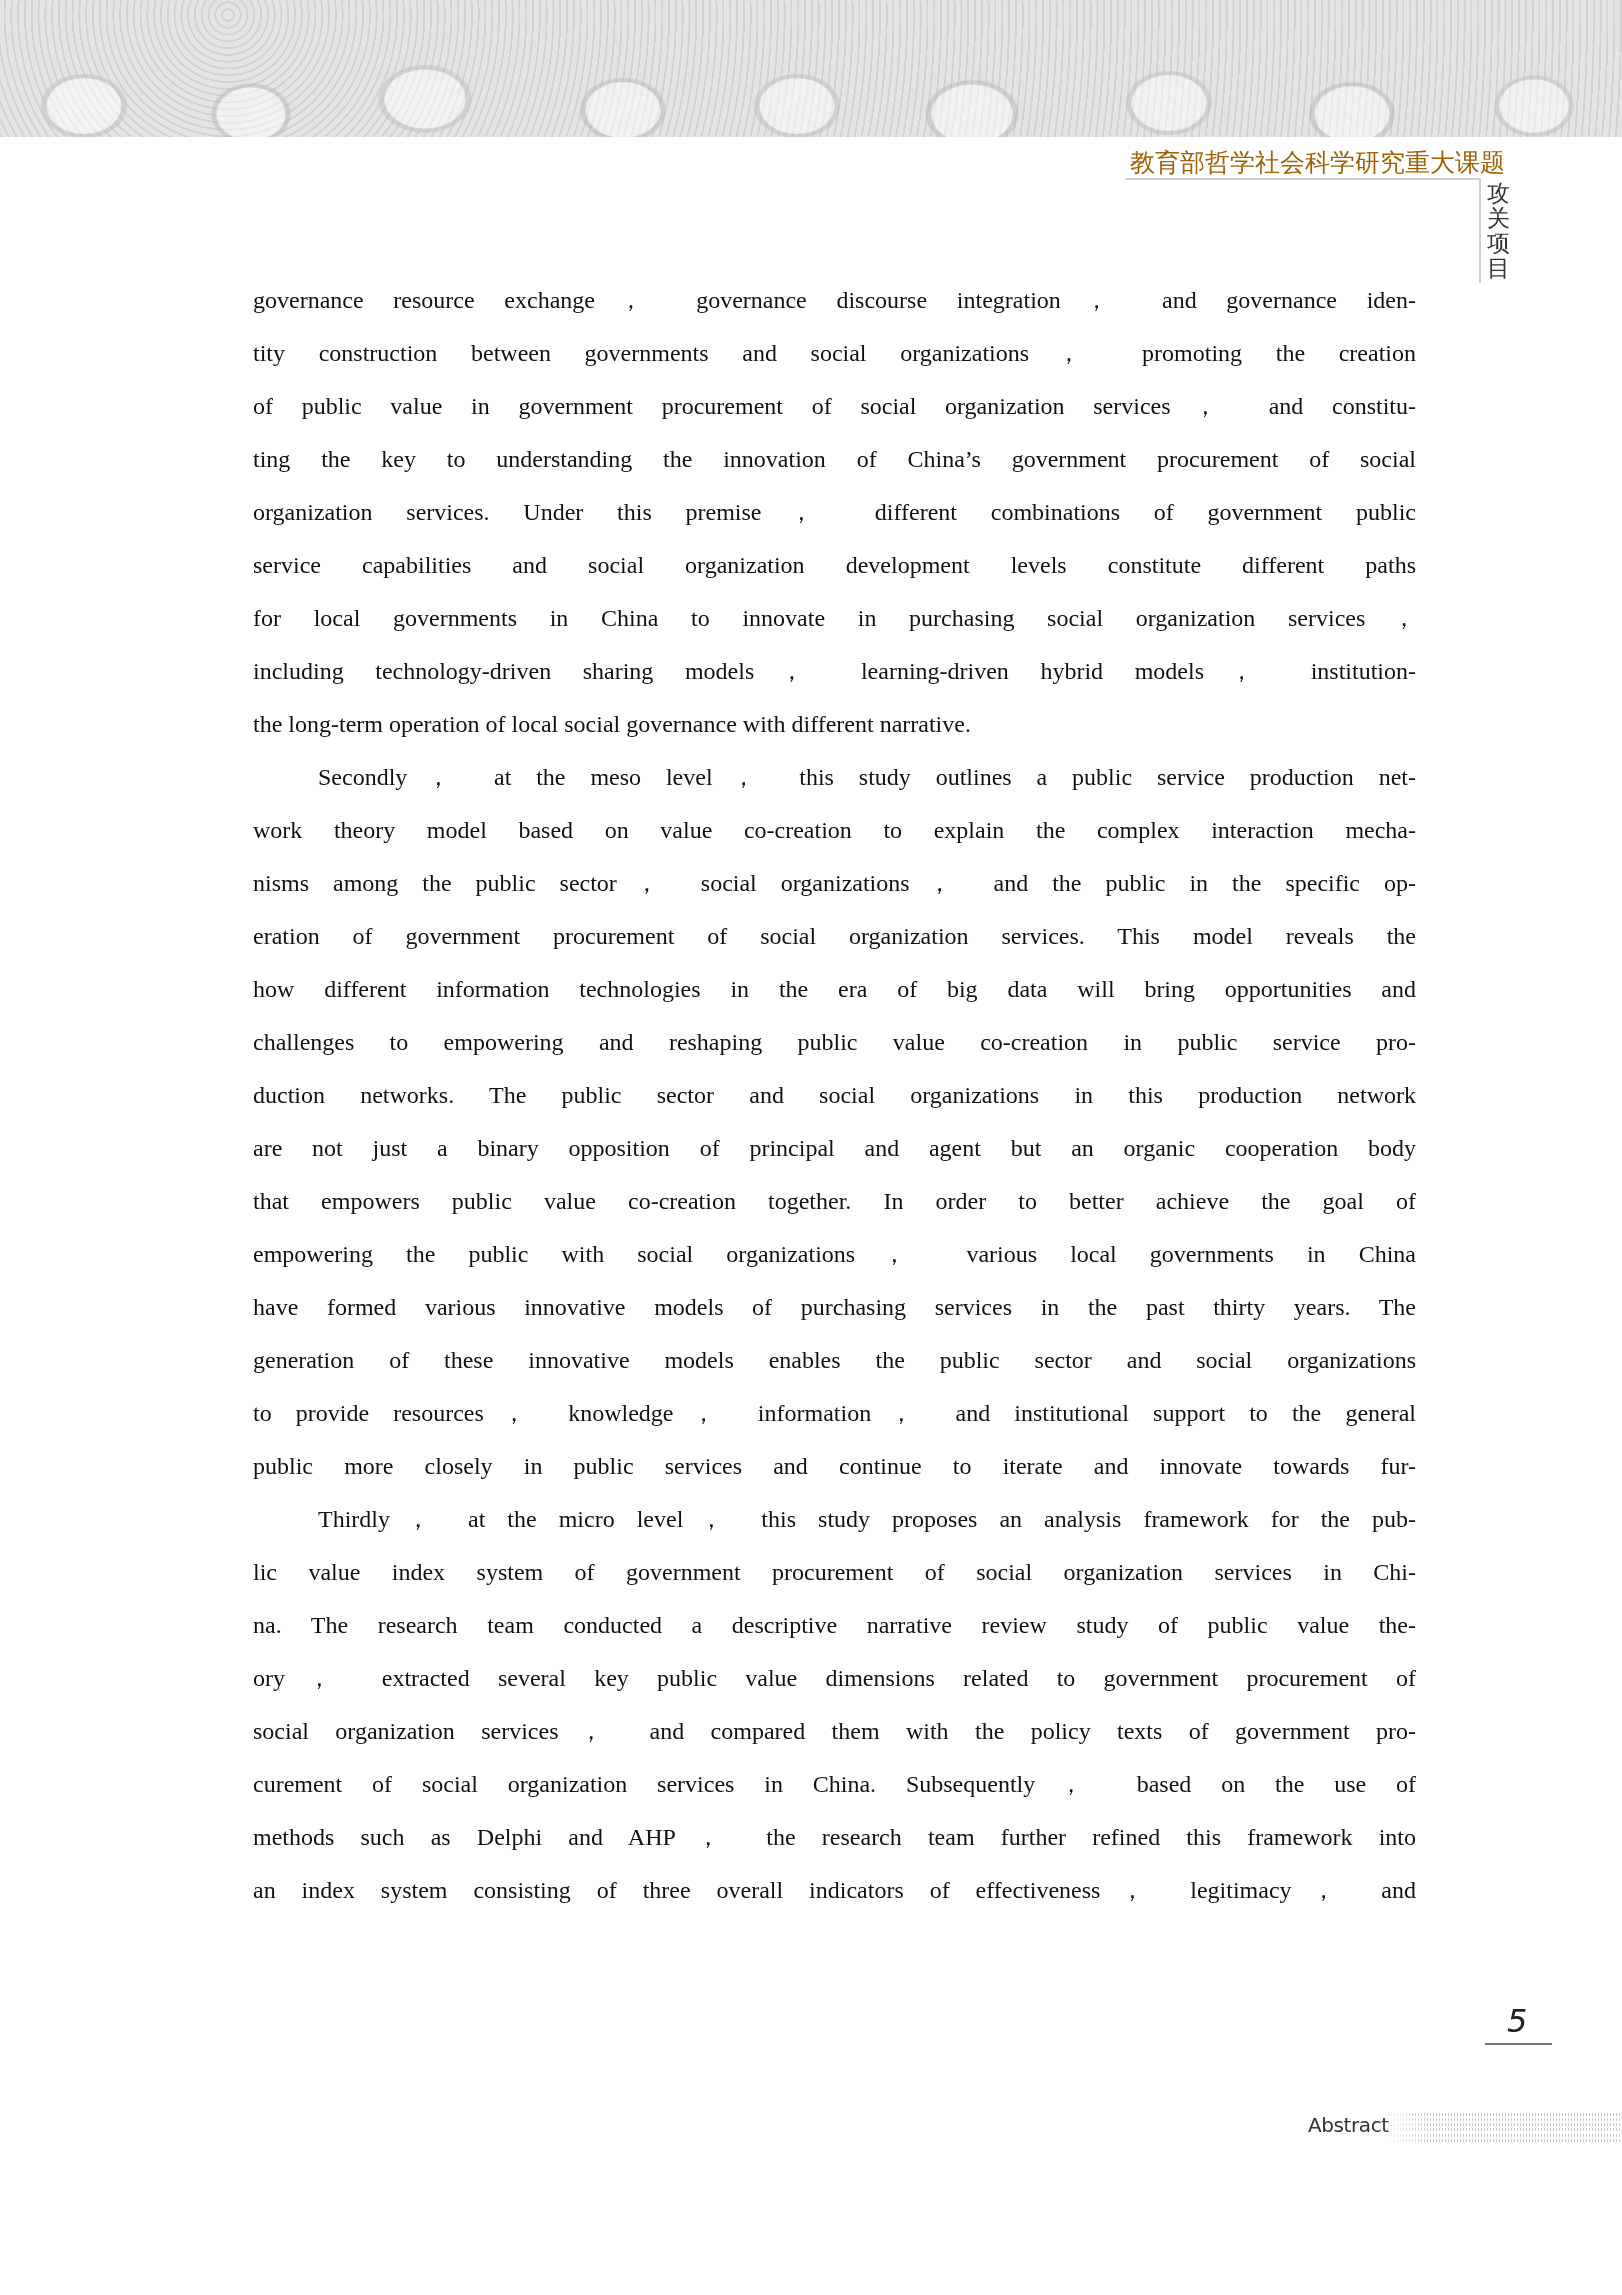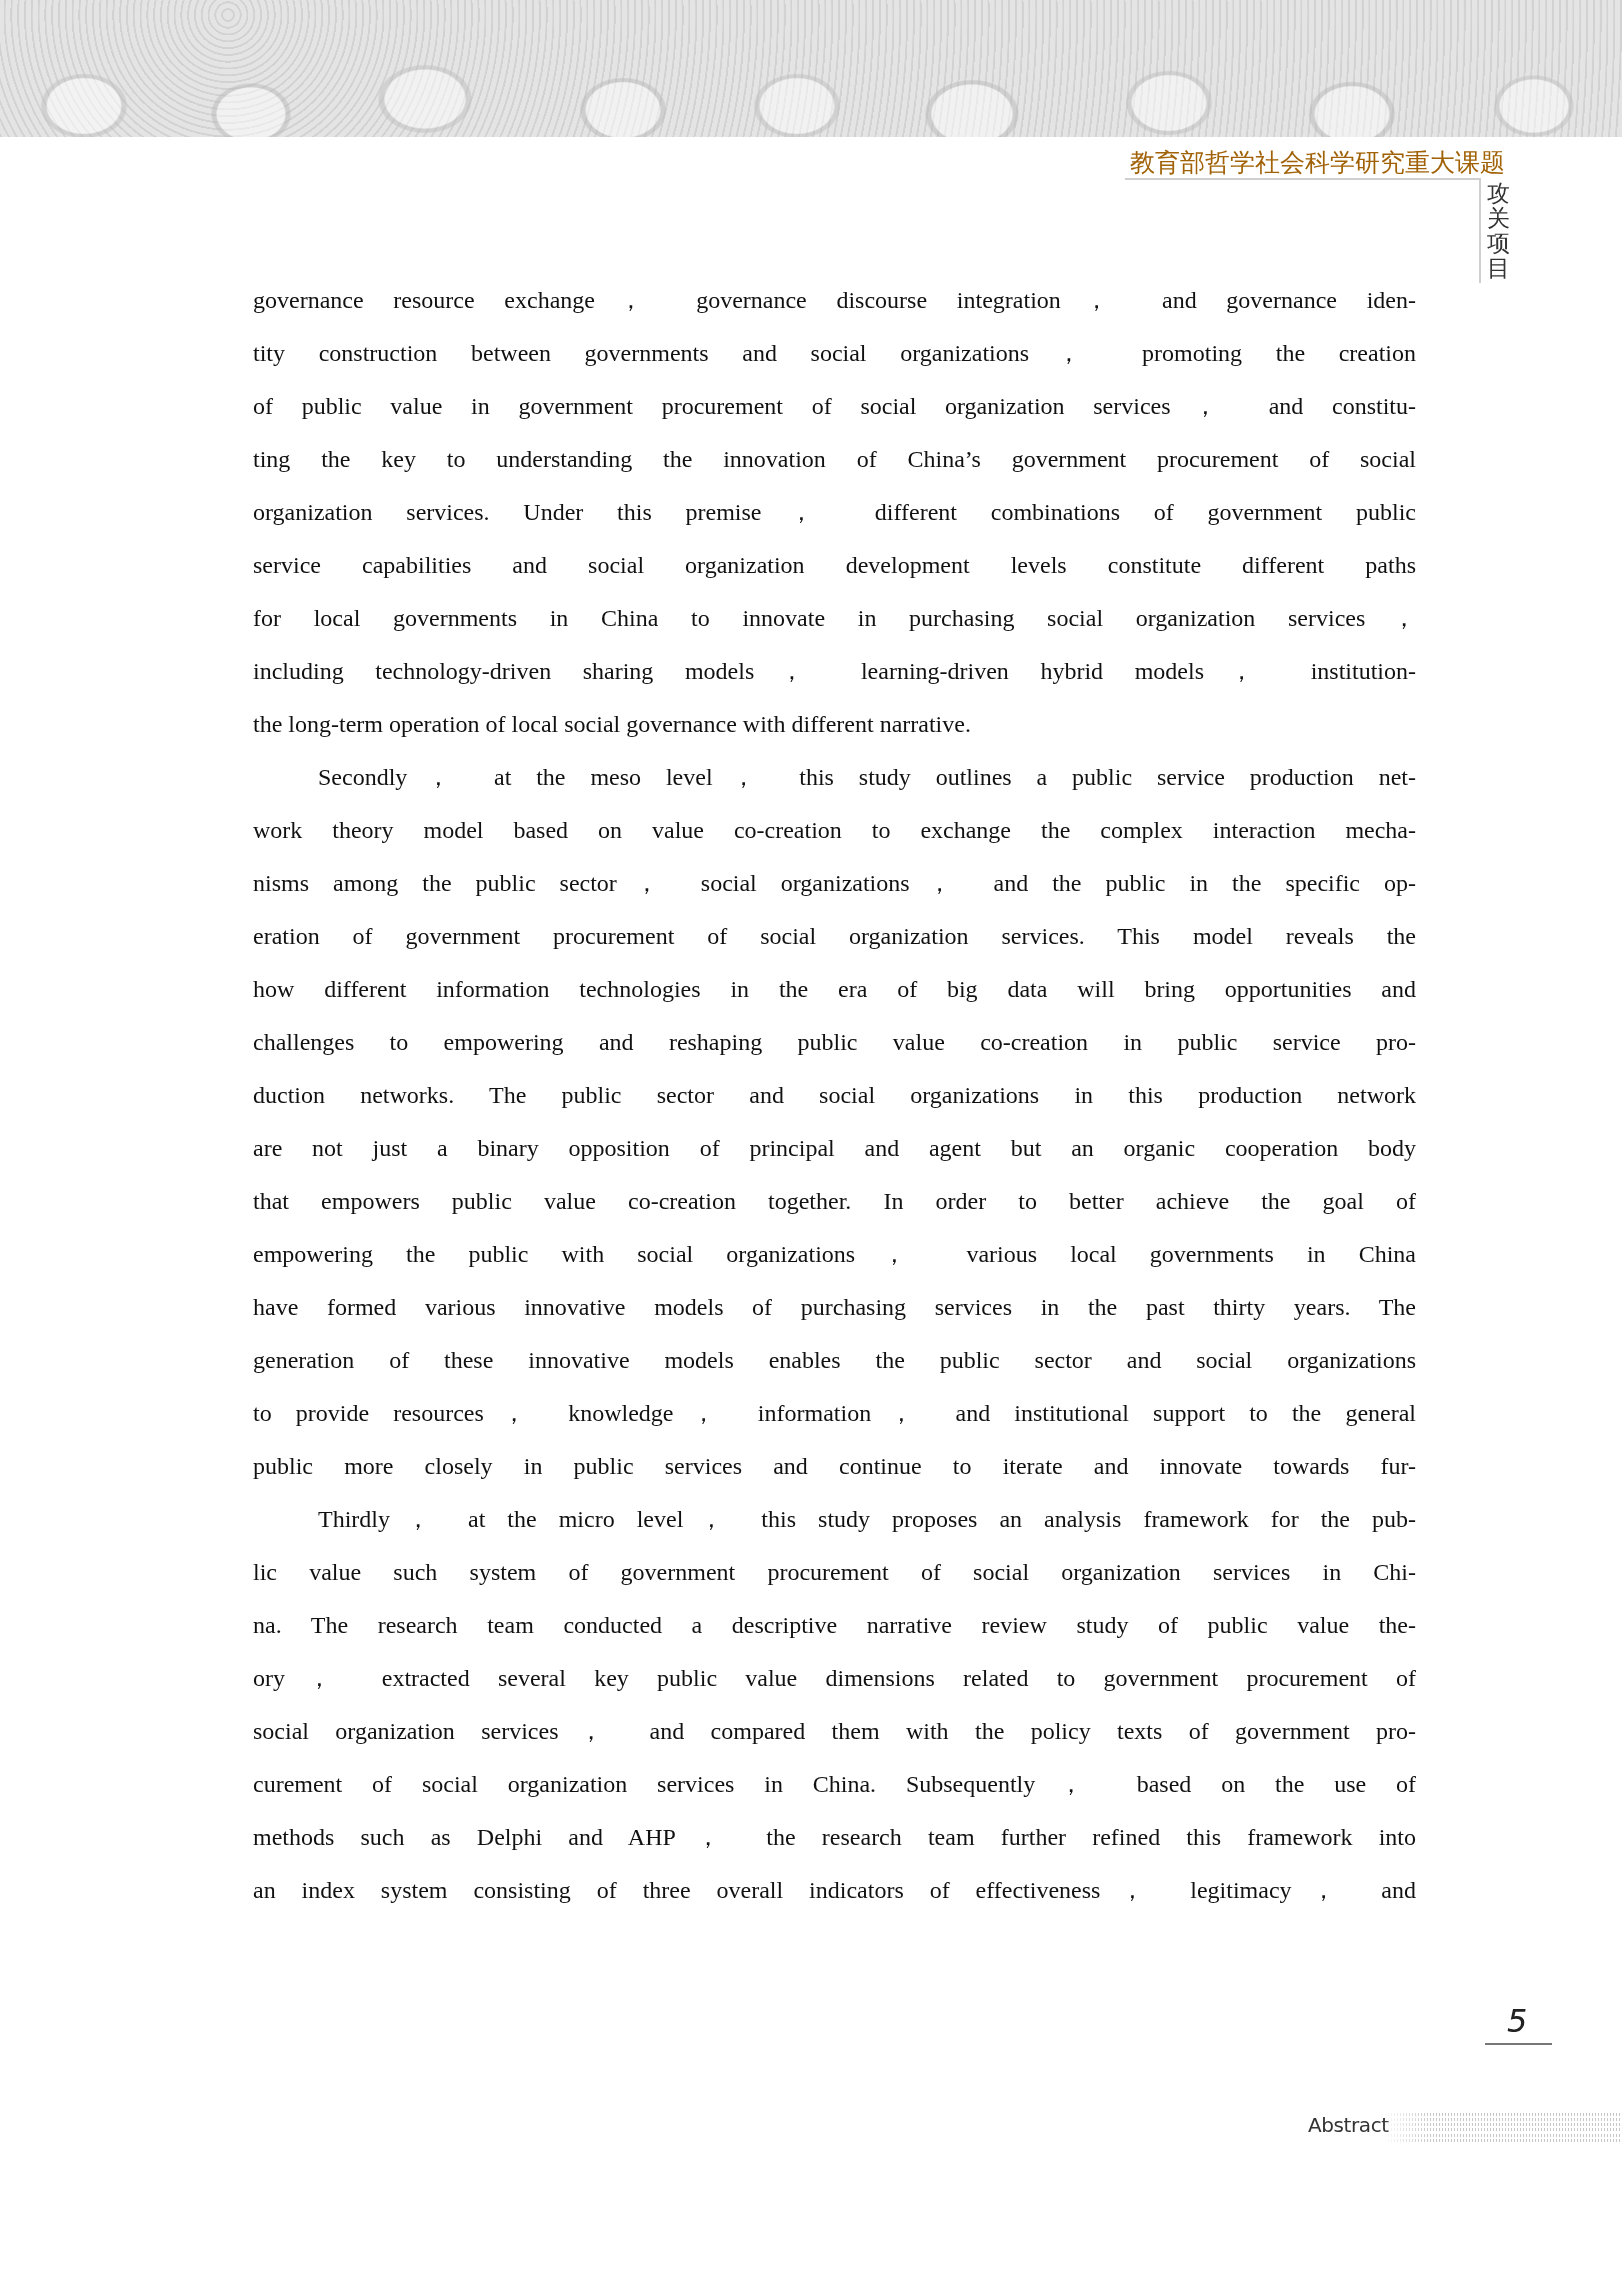--- a/index.html
+++ b/index.html
@@ -78,35 +78,35 @@
   <span class="line">governance resource exchange， governance discourse integration， and governance iden-</span>
   <span class="line">tity construction between governments and social organizations， promoting the creation</span>
   <span class="line">of public value in government procurement of social organization services， and constitu-</span>
   <span class="line">ting the key to understanding the innovation of China’s government procurement of social</span>
   <span class="line">organization services. Under this premise， different combinations of government public</span>
   <span class="line">service capabilities and social organization development levels constitute different paths</span>
   <span class="line">for local governments in China to innovate in purchasing social organization services，</span>
   <span class="line">including technology-driven sharing models， learning-driven hybrid models， institution-</span>
   <span class="line last">the long-term operation of local social governance with different narrative.</span>
   <span class="line indent">Secondly， at the meso level， this study outlines a public service production net-</span>
-  <span class="line">work theory model based on value co-creation to exchange the complex interaction mecha-</span>
+  <span class="line">work theory model based on value co-creation to explain the complex interaction mecha-</span>
   <span class="line">nisms among the public sector， social organizations， and the public in the specific op-</span>
   <span class="line">eration of government procurement of social organization services. This model reveals the</span>
   <span class="line">how different information technologies in the era of big data will bring opportunities and</span>
   <span class="line">challenges to empowering and reshaping public value co-creation in public service pro-</span>
   <span class="line">duction networks. The public sector and social organizations in this production network</span>
   <span class="line">are not just a binary opposition of principal and agent but an organic cooperation body</span>
   <span class="line">that empowers public value co-creation together. In order to better achieve the goal of</span>
   <span class="line">empowering the public with social organizations， various local governments in China</span>
   <span class="line">have formed various innovative models of purchasing services in the past thirty years. The</span>
   <span class="line">generation of these innovative models enables the public sector and social organizations</span>
   <span class="line">to provide resources， knowledge， information， and institutional support to the general</span>
   <span class="line">public more closely in public services and continue to iterate and innovate towards fur-</span>
   <span class="line indent">Thirdly， at the micro level， this study proposes an analysis framework for the pub-</span>
-  <span class="line">lic value such system of government procurement of social organization services in Chi-</span>
+  <span class="line">lic value index system of government procurement of social organization services in Chi-</span>
   <span class="line">na. The research team conducted a descriptive narrative review study of public value the-</span>
   <span class="line">ory， extracted several key public value dimensions related to government procurement of</span>
   <span class="line">social organization services， and compared them with the policy texts of government pro-</span>
   <span class="line">curement of social organization services in China. Subsequently， based on the use of</span>
   <span class="line">methods such as Delphi and AHP， the research team further refined this framework into</span>
   <span class="line">an index system consisting of three overall indicators of effectiveness， legitimacy， and</span>
 </div>
 
 <div class="page-number">5</div>
 <div class="page-underline"></div>

